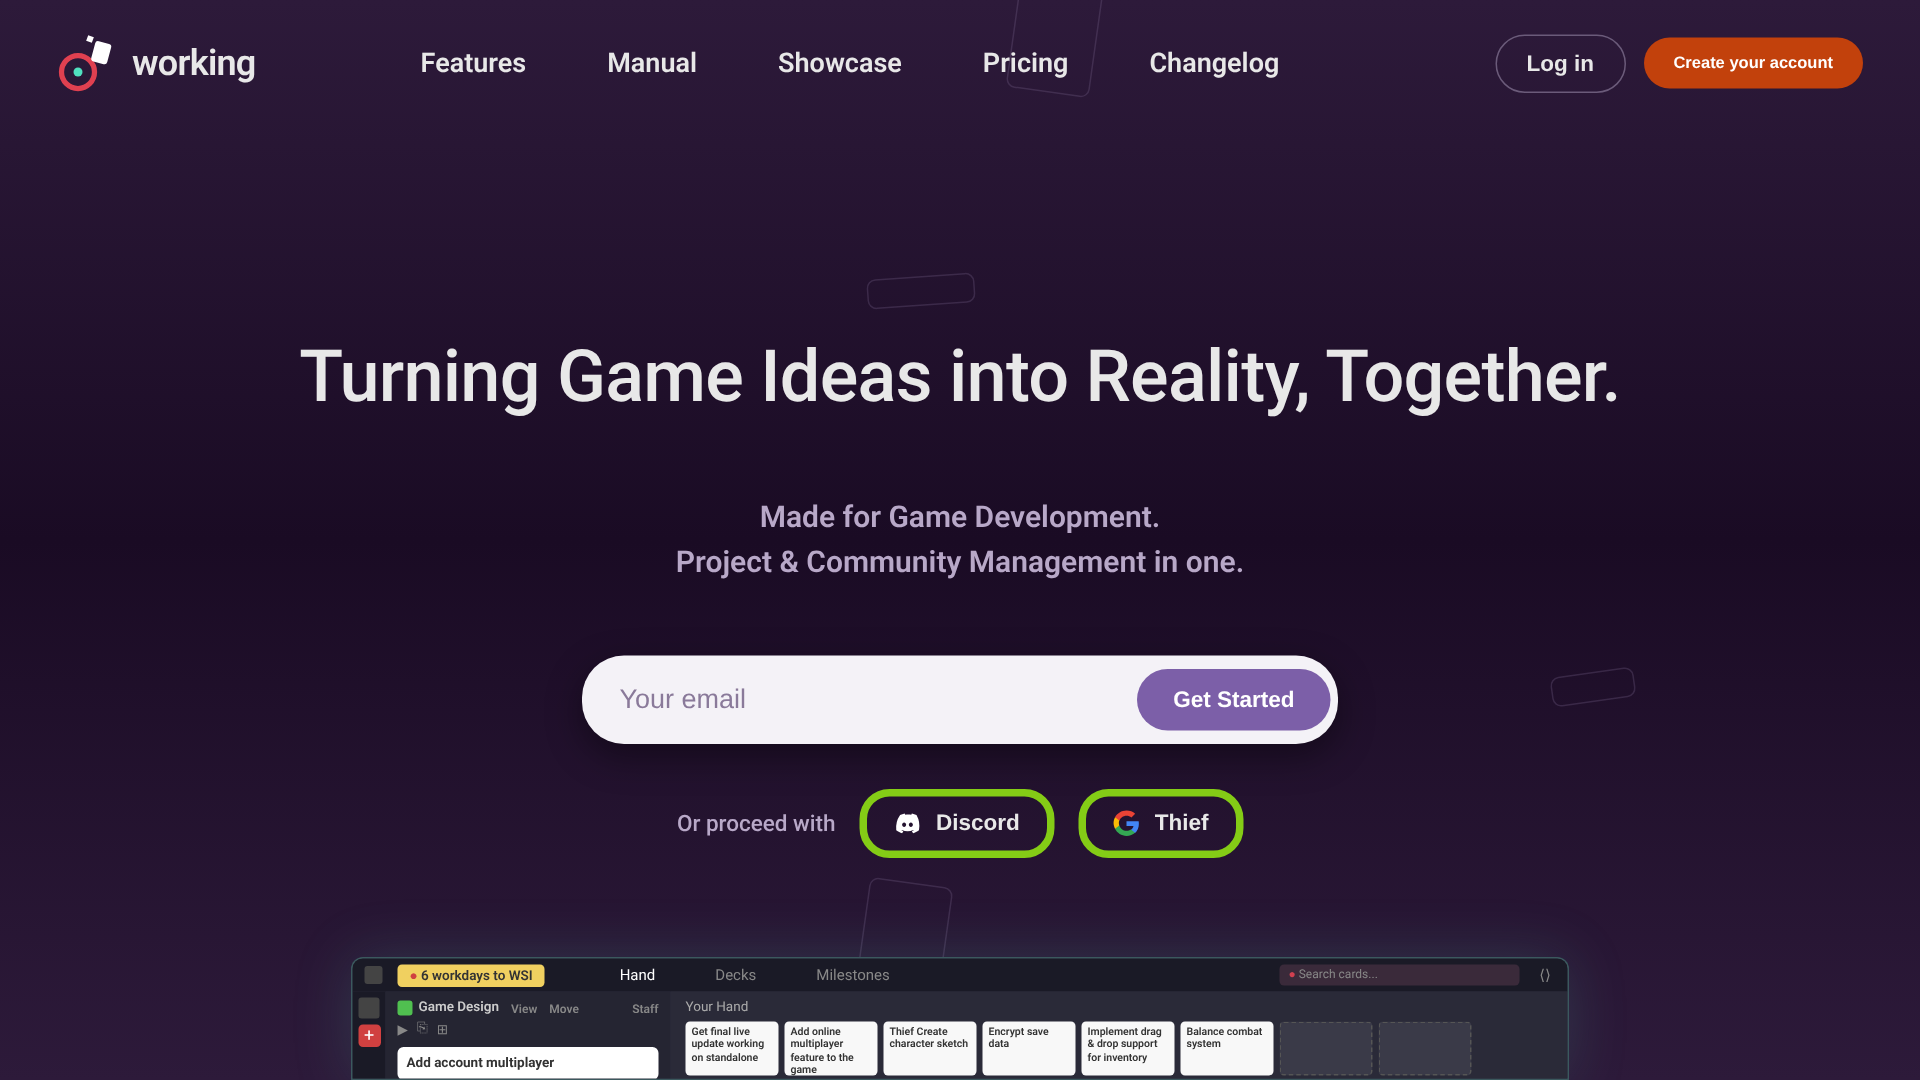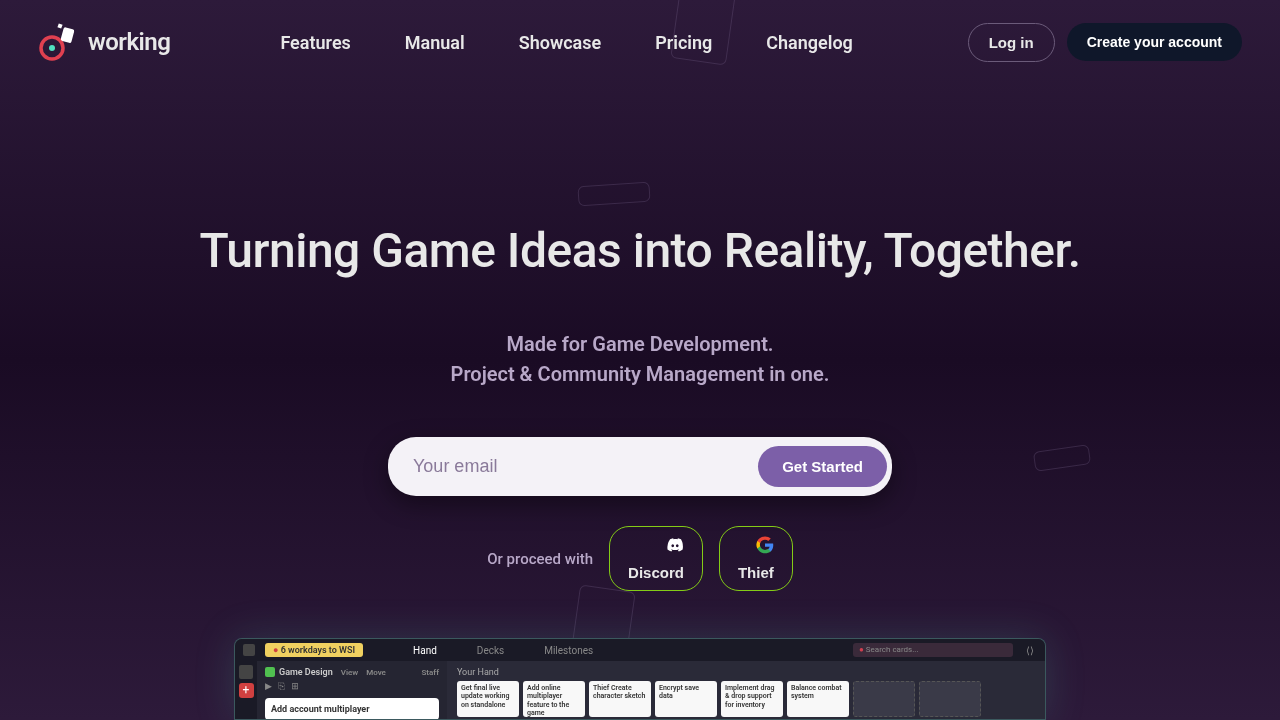--- a/index.html
+++ b/index.html
@@ -62,23 +62,23 @@
       background: transparent;
       color: #e8e8e8;
       font-size: 15px;
       font-weight: 600;
       cursor: pointer;
     }
     .create-btn {
       padding: 11px 20px;
       border: none;
       border-radius: 22px;
-      background: #0f172a;
+      background: #c2410c;
       color: #fff;
-      font-size: 14px;
+      font-size: 11px;
       font-weight: 600;
       cursor: pointer;
     }
     .hero {
       text-align: center;
       padding-top: 138px;
     }
     .hero-title {
       font-size: 48px;
       font-weight: 500;
@@ -131,31 +131,30 @@
       justify-content: center;
       gap: 16px;
     }
     .proceed-text {
       font-size: 15px;
       color: #b8a8c8;
       font-weight: 500;
     }
     .social-btn {
       display: flex;
-      align-items: flex-end;
+      align-items: flex-start;
       gap: 10px;
       padding: 9px 18px;
-      border: 1px solid #84cc16;
+      border: 5px solid #84cc16;
       border-radius: 20px;
       background: transparent;
       color: #e8e8e8;
       font-size: 15px;
       font-weight: 600;
       cursor: pointer;
-      flex-direction: column;
     }
     .social-icon {
       width: 18px;
       height: 18px;
     }
     .app-preview {
       position: absolute;
       bottom: 0;
       left: 50%;
       transform: translateX(-50%);

